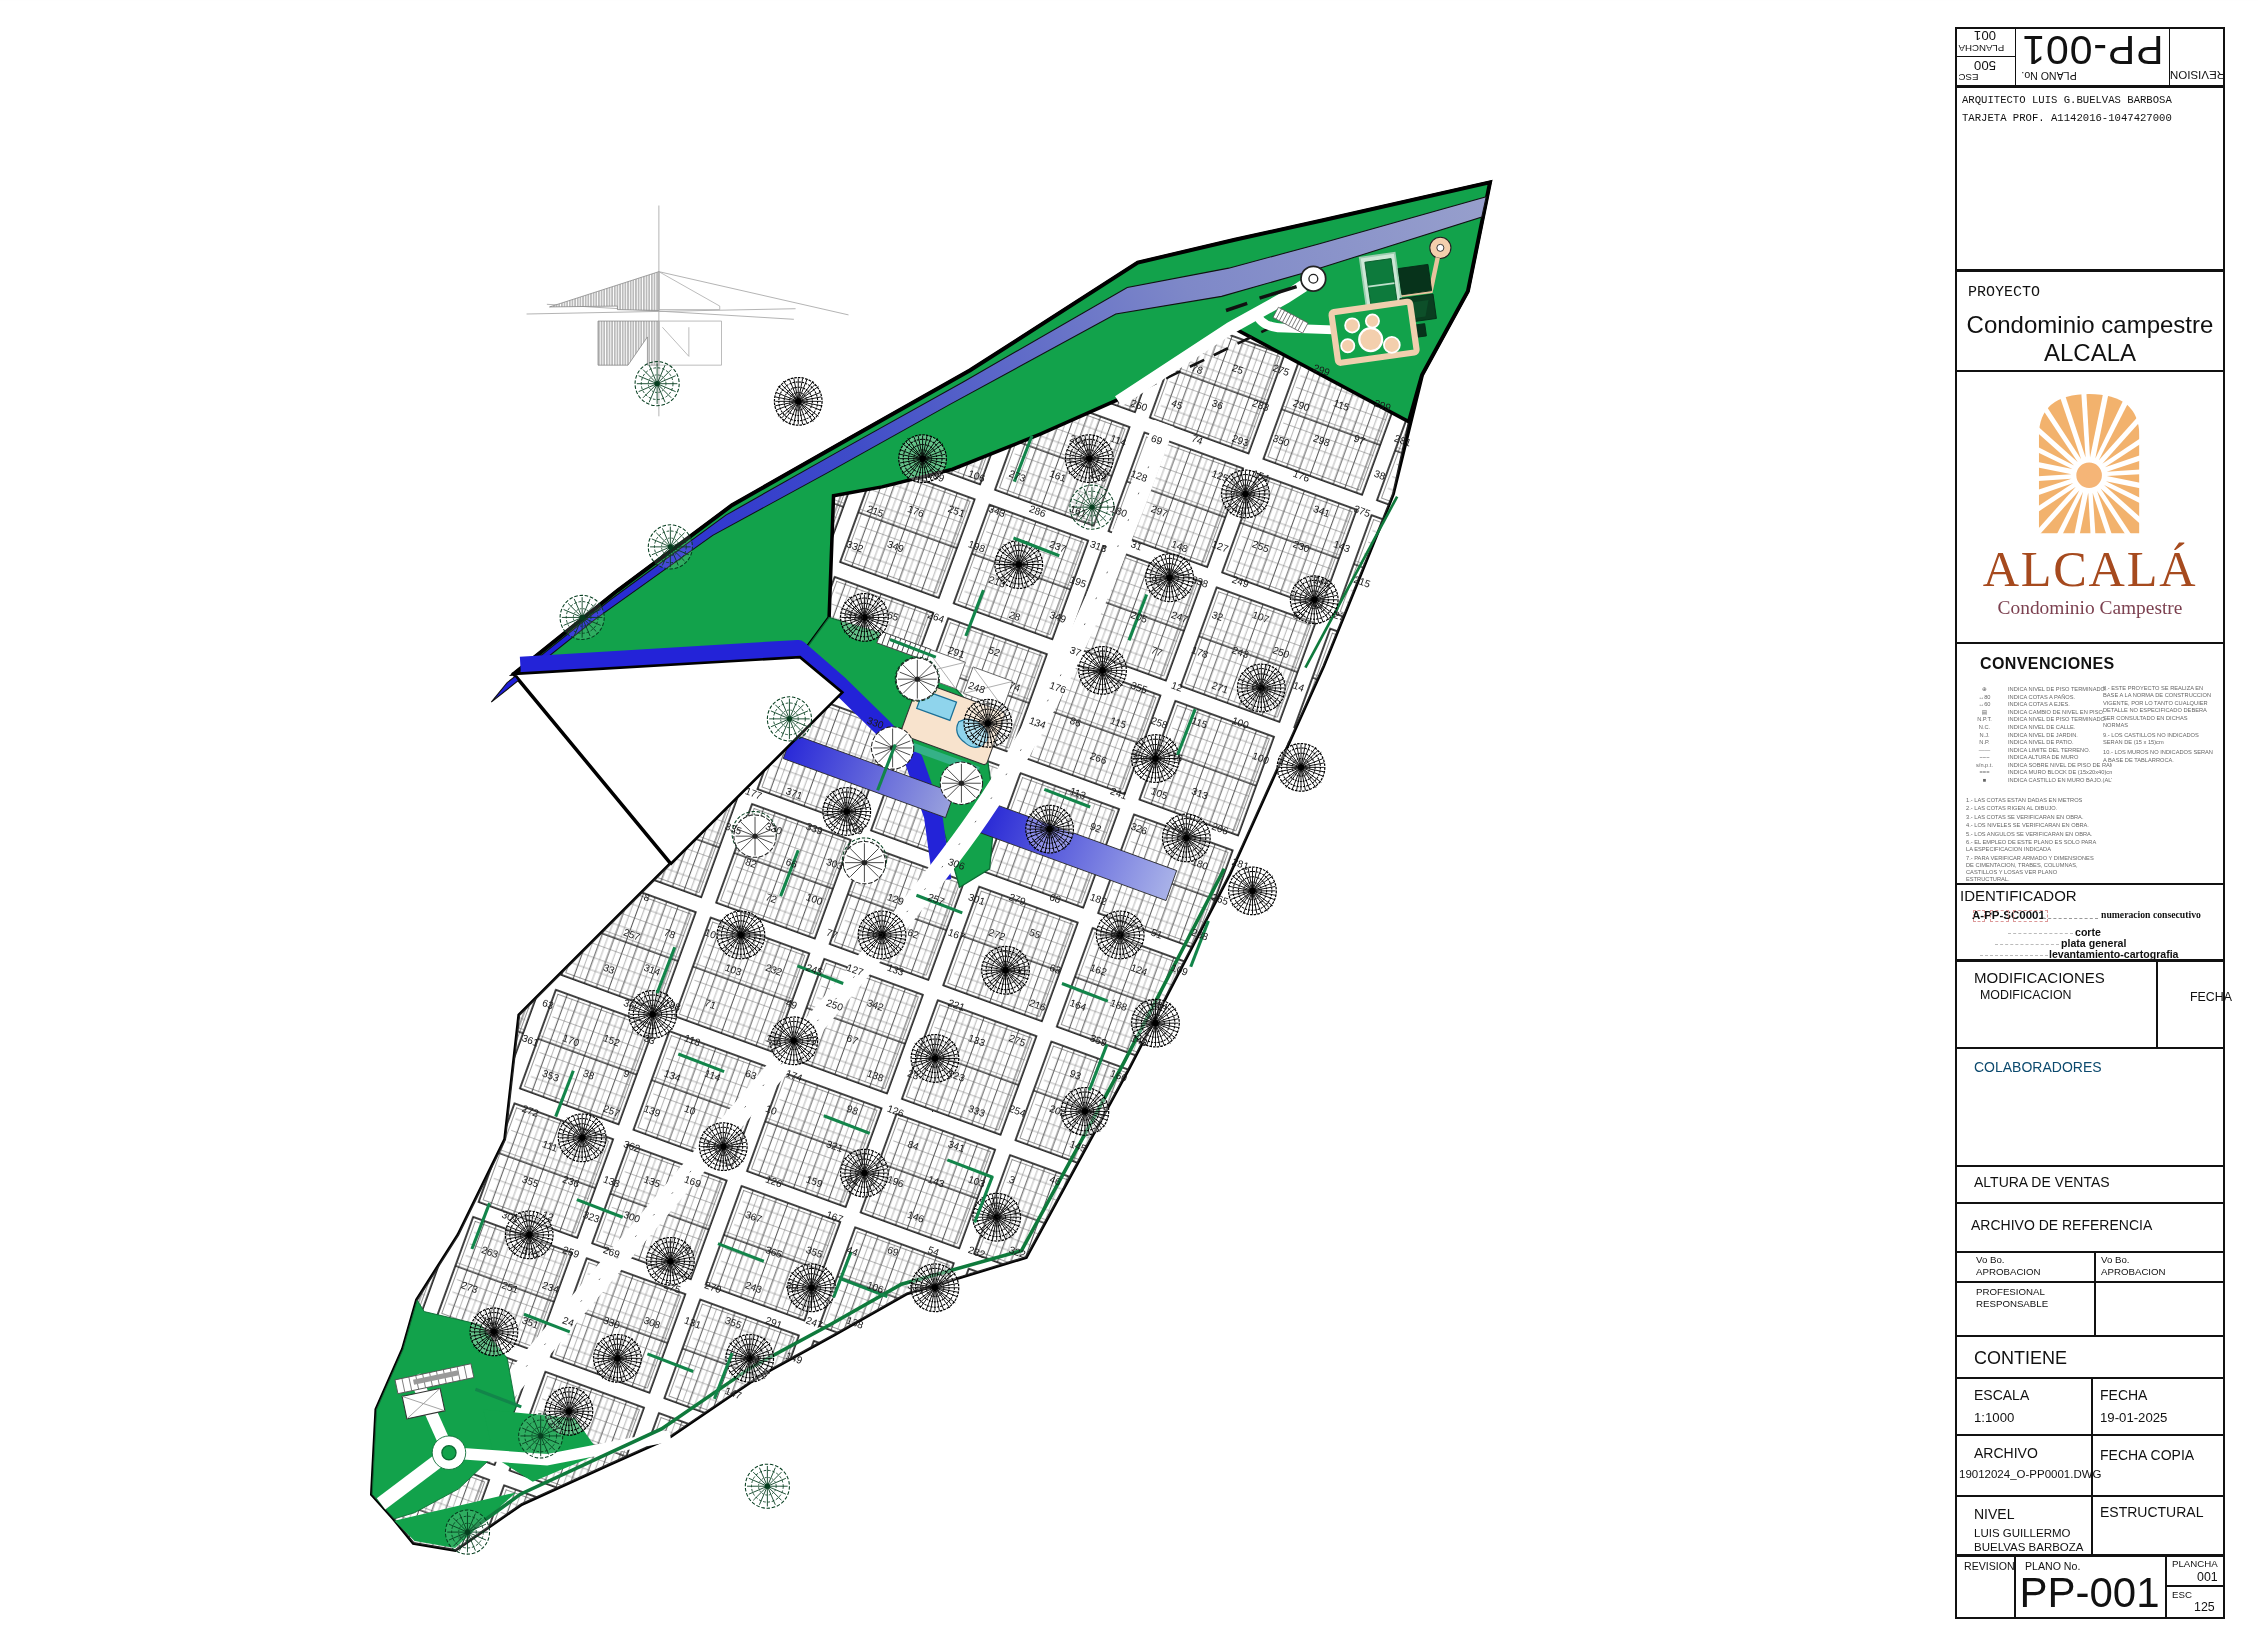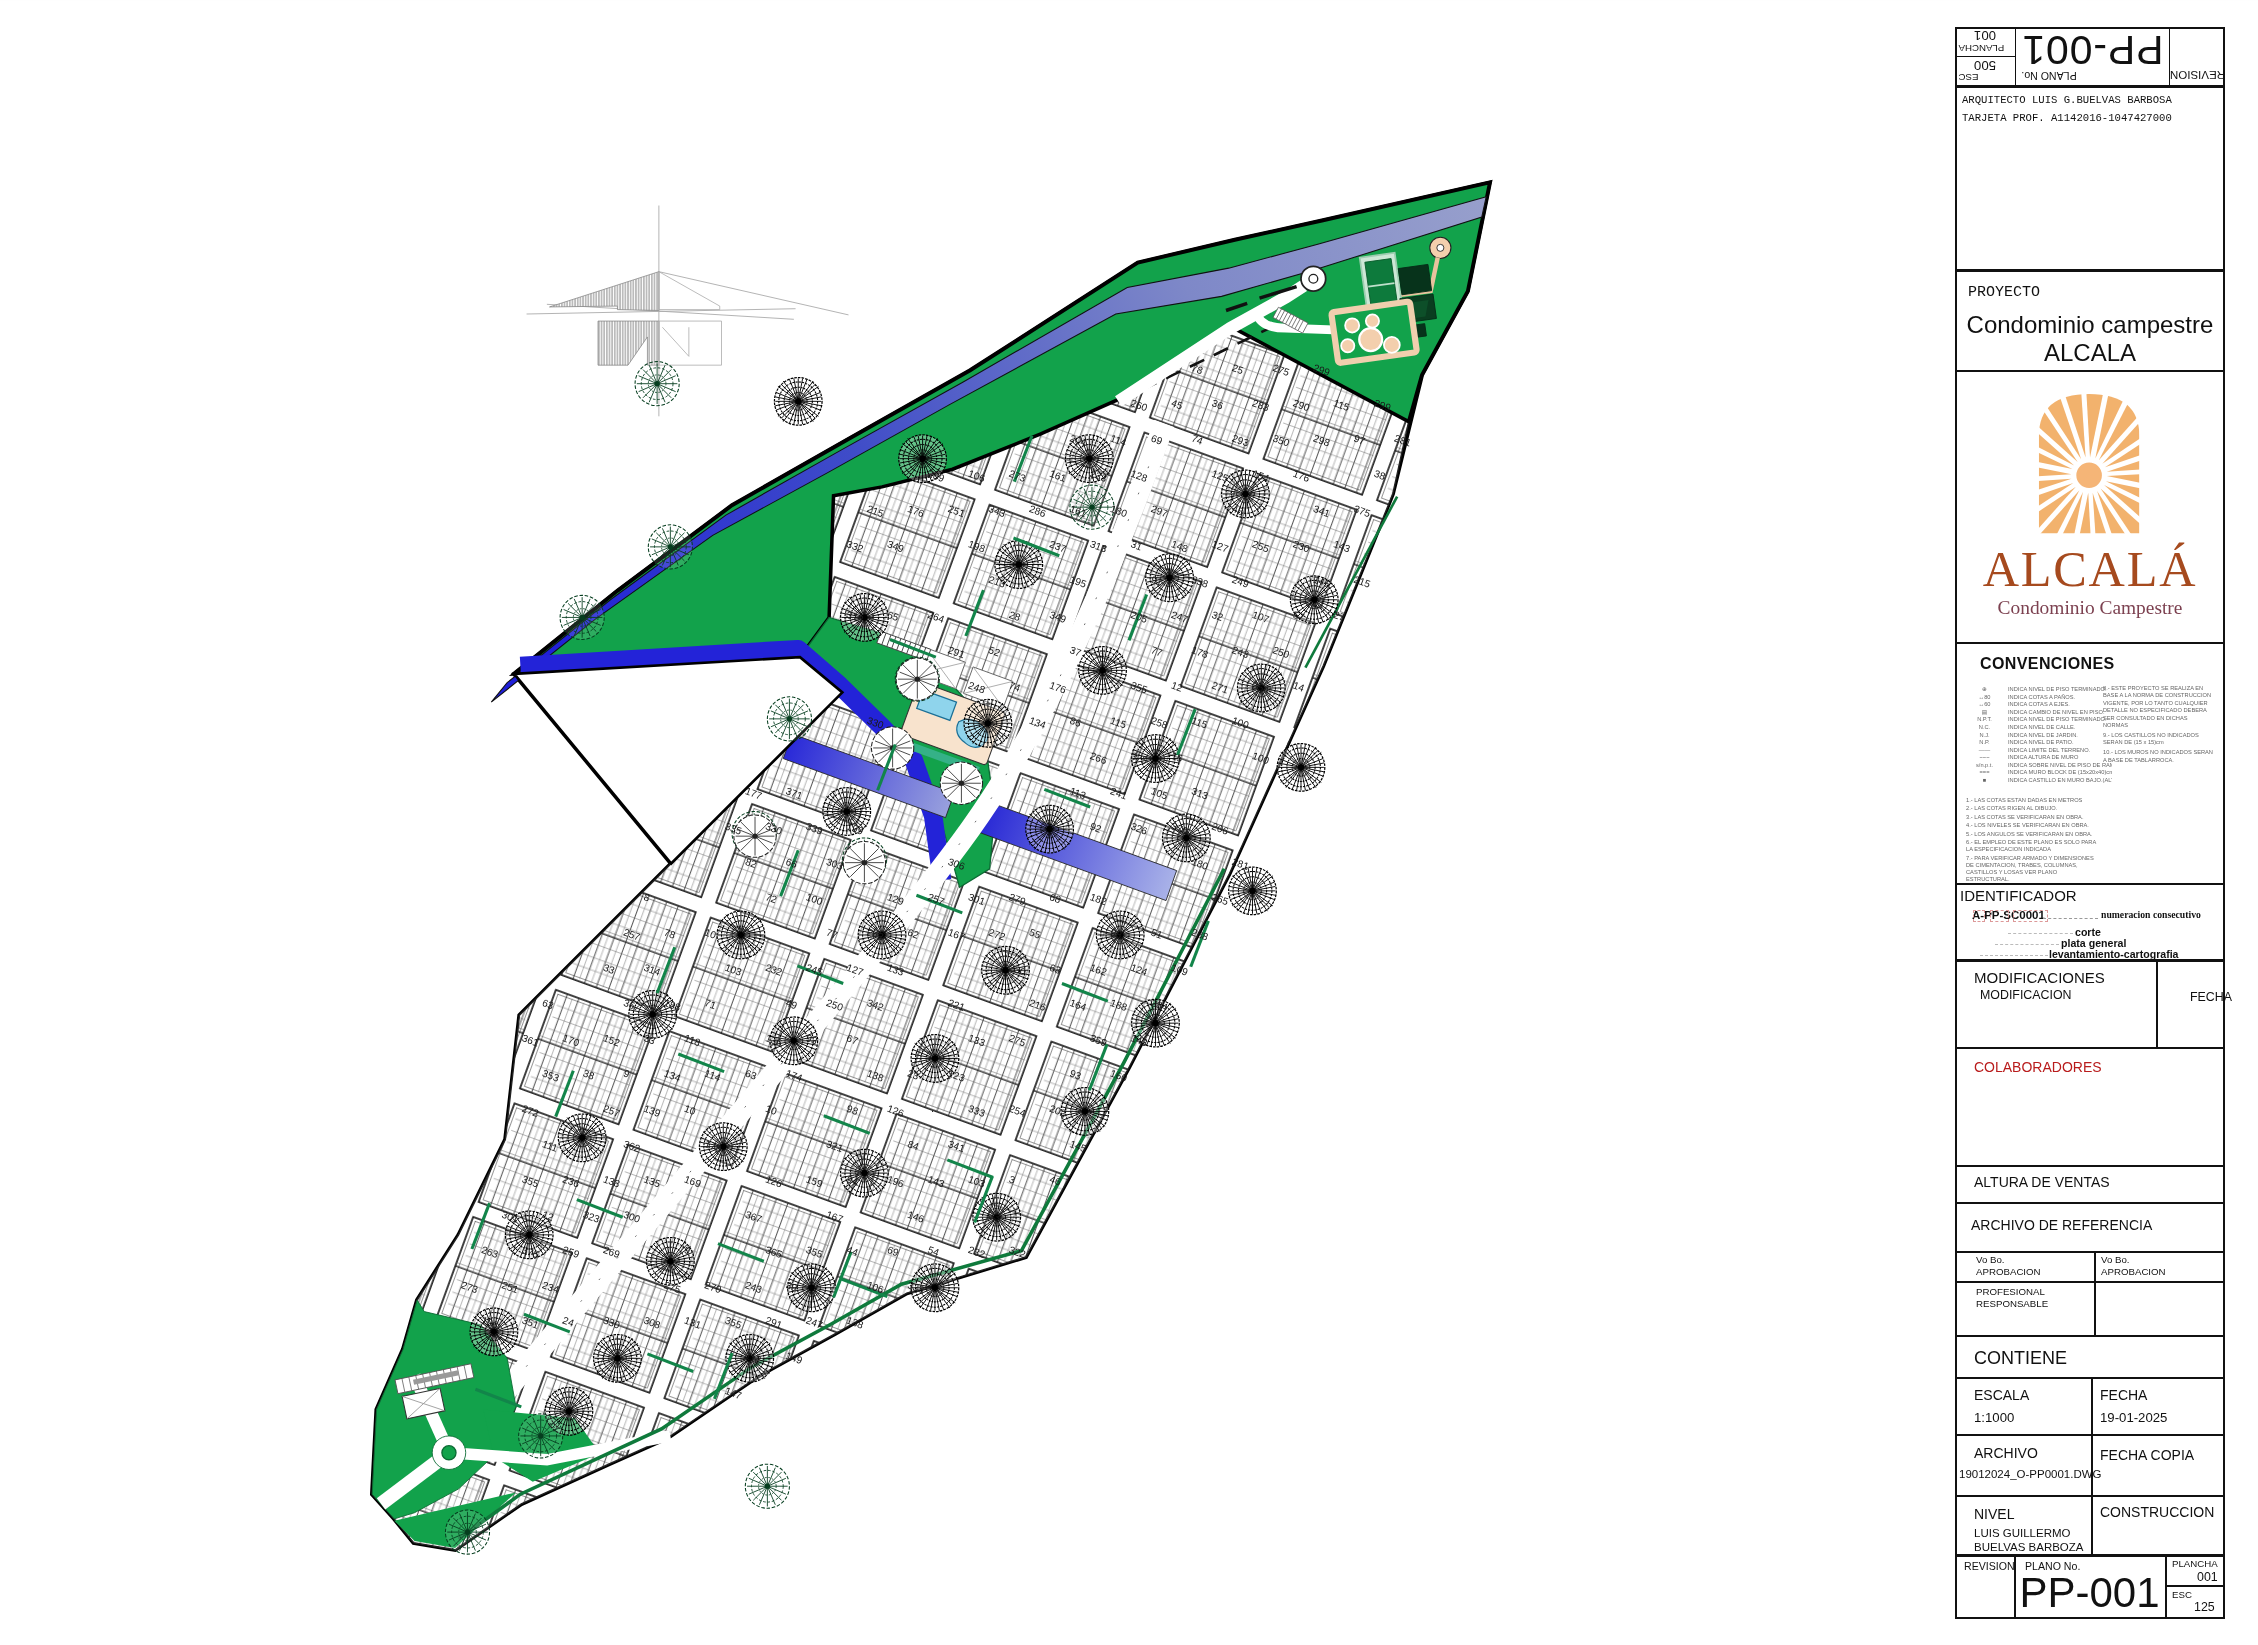--- a/index.html
+++ b/index.html
@@ -693,21 +693,21 @@
 <div style="position:absolute;left:2043px;top:918px;width:55px;border-top:1.3px dashed #999"></div>
 <div style="position:absolute;left:2008px;top:933px;width:65px;border-top:1.3px dashed #bbb"></div>
 <div style="position:absolute;left:1995px;top:944px;width:64px;border-top:1.3px dashed #bbb"></div>
 <div style="position:absolute;left:1980px;top:955px;width:68px;border-top:1.3px dashed #bbb"></div>
 
 <div style="position:absolute;left:2156px;top:959px;width:1.8px;height:88px;background:#111"></div>
 <div style="position:absolute;font-family:'Liberation Sans',sans-serif;color:#111;left:1974px;top:969px;font-size:15px">MODIFICACIONES</div>
 <div style="position:absolute;font-family:'Liberation Sans',sans-serif;color:#111;left:1980px;top:988px;font-size:12.4px">MODIFICACION</div>
 <div style="position:absolute;font-family:'Liberation Sans',sans-serif;color:#111;left:2190px;top:990px;font-size:12.4px">FECHA</div>
 
-<div style="position:absolute;font-family:'Liberation Sans',sans-serif;color:#b91c1c;left:1974px;top:1059px;font-size:14px">COLABORADORES</div>
+<div style="position:absolute;font-family:'Liberation Sans',sans-serif;color:#0c4a6e;left:1974px;top:1059px;font-size:14px">COLABORADORES</div>
 
 <div style="position:absolute;font-family:'Liberation Sans',sans-serif;color:#111;left:1974px;top:1174px;font-size:14px">ALTURA DE VENTAS</div>
 
 <div style="position:absolute;font-family:'Liberation Sans',sans-serif;color:#111;left:1971px;top:1217px;font-size:14px">ARCHIVO DE REFERENCIA</div>
 
 <div style="position:absolute;left:2094px;top:1251px;width:1.8px;height:84px;background:#111"></div>
 <div style="position:absolute;font-family:'Liberation Sans',sans-serif;color:#111;left:1976px;top:1254px;font-size:9.7px;line-height:1.2">Vo Bo.<br>APROBACION</div>
 <div style="position:absolute;font-family:'Liberation Sans',sans-serif;color:#111;left:2101px;top:1254px;font-size:9.7px;line-height:1.2">Vo Bo.<br>APROBACION</div>
 
 <div style="position:absolute;font-family:'Liberation Sans',sans-serif;color:#111;left:1976px;top:1286px;font-size:9.7px;line-height:1.2">PROFESIONAL<br>RESPONSABLE</div>
@@ -719,21 +719,21 @@
 <div style="position:absolute;font-family:'Liberation Sans',sans-serif;color:#111;left:1974px;top:1410px;font-size:13.2px">1:1000</div>
 <div style="position:absolute;font-family:'Liberation Sans',sans-serif;color:#111;left:2100px;top:1387px;font-size:14px">FECHA</div>
 <div style="position:absolute;font-family:'Liberation Sans',sans-serif;color:#111;left:2100px;top:1410px;font-size:13.2px">19-01-2025</div>
 
 <div style="position:absolute;font-family:'Liberation Sans',sans-serif;color:#111;left:1974px;top:1445px;font-size:14px">ARCHIVO</div>
 <div style="position:absolute;font-family:'Liberation Sans',sans-serif;color:#111;left:1959px;top:1468px;font-size:11.5px">19012024_O-PP0001.DWG</div>
 <div style="position:absolute;font-family:'Liberation Sans',sans-serif;color:#111;left:2100px;top:1447px;font-size:14px">FECHA COPIA</div>
 
 <div style="position:absolute;font-family:'Liberation Sans',sans-serif;color:#111;left:1974px;top:1506px;font-size:14px">NIVEL</div>
 <div style="position:absolute;font-family:'Liberation Sans',sans-serif;color:#111;left:1974px;top:1526px;font-size:11.5px;line-height:1.25">LUIS GUILLERMO<br>BUELVAS BARBOZA</div>
-<div style="position:absolute;font-family:'Liberation Sans',sans-serif;color:#111;left:2100px;top:1504px;font-size:14px">CONSTRUCCION</div>
+<div style="position:absolute;font-family:'Liberation Sans',sans-serif;color:#111;left:2100px;top:1504px;font-size:14px">ESTRUCTURAL</div>
 
 <div style="position:absolute;left:2014px;top:1554px;width:1.8px;height:64px;background:#111"></div>
 <div style="position:absolute;left:2165px;top:1554px;width:1.8px;height:64px;background:#111"></div>
 <div style="position:absolute;left:2165px;top:1585px;width:60px;height:1.8px;background:#111"></div>
 <div style="position:absolute;font-family:'Liberation Sans',sans-serif;color:#111;left:1964px;top:1560px;font-size:10.6px">REVISION</div>
 <div style="position:absolute;font-family:'Liberation Sans',sans-serif;color:#111;left:2025px;top:1560px;font-size:10.6px">PLANO No.</div>
 <div style="position:absolute;font-family:'Liberation Sans',sans-serif;color:#111;left:2014px;top:1569px;width:151px;text-align:center;font-size:42px">PP-001</div>
 <div style="position:absolute;font-family:'Liberation Sans',sans-serif;color:#111;left:2172px;top:1558px;font-size:9.7px">PLANCHA</div>
 <div style="position:absolute;font-family:'Liberation Sans',sans-serif;color:#111;left:2197px;top:1570px;font-size:12.4px">001</div>
 <div style="position:absolute;font-family:'Liberation Sans',sans-serif;color:#111;left:2172px;top:1589px;font-size:9.7px">ESC</div>

